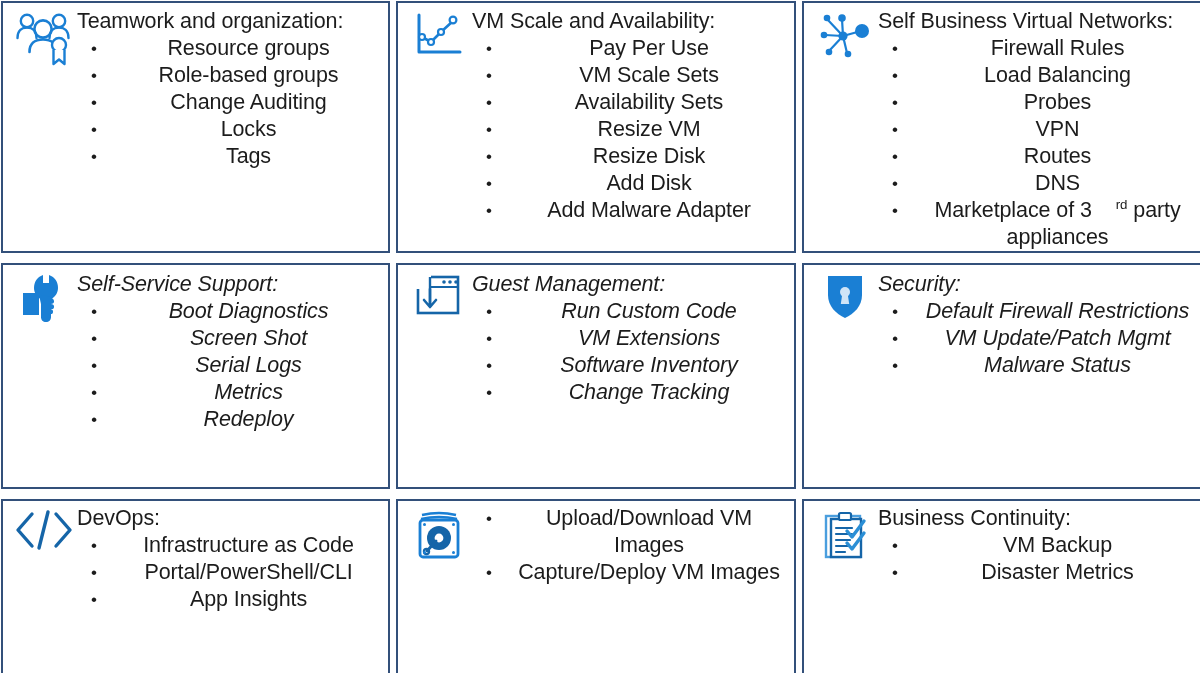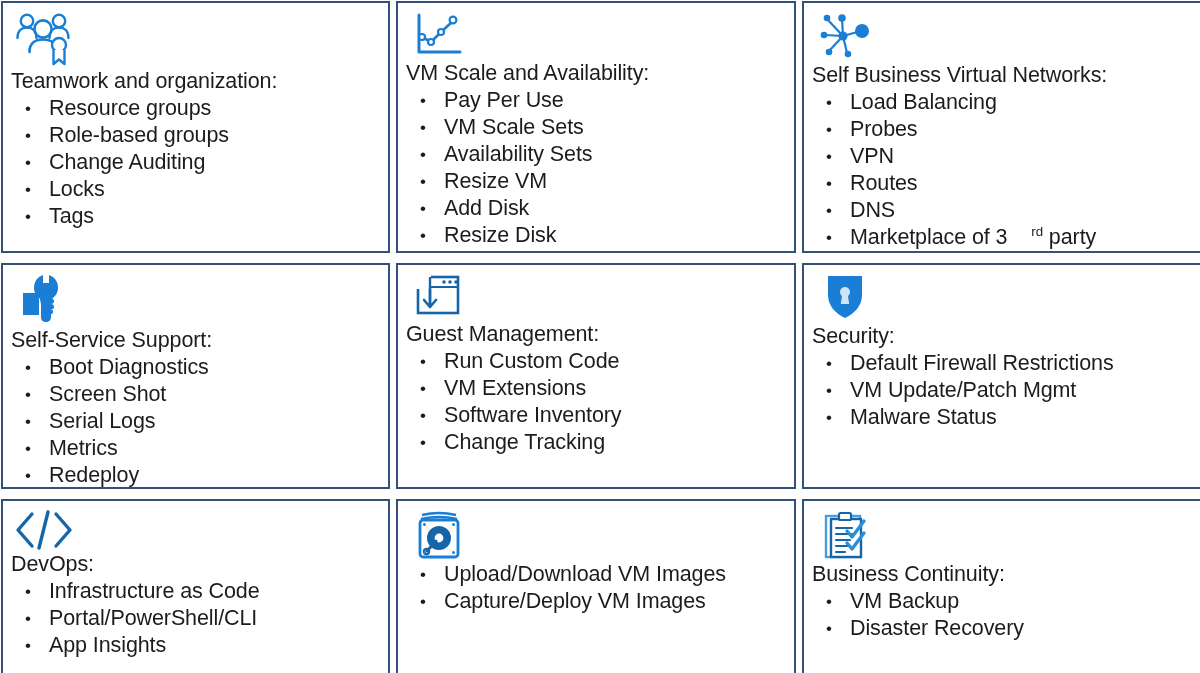--- a/index.html
+++ b/index.html
@@ -17,21 +17,20 @@
     column-gap:6px;
     row-gap:10px;
     box-sizing:border-box;
     padding:1px 0 1px 1px;
   }
   .card{
     border:2px solid #33507a;
     background:#ffffff;
     box-sizing:border-box;
     display:flex;
-    flex-direction:column;
     align-items:flex-start;
     padding:4px 6px 4px 8px;
     overflow:hidden;
   }
   .icon-wrap{
     flex:0 0 auto;
     width:66px;
     display:flex;
     align-items:flex-start;
     justify-content:center;
@@ -48,20 +47,21 @@
     line-height:27px;
     font-weight:400;
     color:#1c1c1c;
     white-space:nowrap;
     letter-spacing:-0.1px;
   }
   ul.bullets{
     list-style:none;
     margin:0;
     padding:0;
+    text-align:center;
   }
   ul.bullets li{
     position:relative;
     font-size:21.5px;
     line-height:27px;
     color:#1c1c1c;
     padding-left:38px;
     letter-spacing:-0.1px;
   }
   ul.bullets li::before{
@@ -69,21 +69,21 @@
     position:absolute;
     left:14px;
     top:0;
     font-size:17px;
     line-height:27px;
     color:#1c1c1c;
   }
   sup{font-size:0.62em;vertical-align:super;line-height:0;margin-left:24px;}
   
   .r3 .content{padding-top:0px;}
-  .r2 .content{padding-top:2px;}
+  .r2 .content{padding-top:2px;font-style:italic;}
 </style>
 </head>
 <body>
 
 <div class="grid">
 
   <div class="card r1">
     <div class="icon-wrap">
       <svg width="60" height="56" viewBox="0 0 60 56" fill="none">
         <circle cx="13" cy="10" r="6.2" stroke="#1a7fd4" stroke-width="2.4"></circle>
@@ -119,22 +119,22 @@
         <circle cx="40" cy="9" r="3.4" stroke="#1a7fd4" stroke-width="2.2" fill="#ffffff"></circle>
       </svg>
     </div>
     <div class="content">
       <div class="card-title">VM Scale and Availability:</div>
       <ul class="bullets">
         <li>Pay Per Use</li>
         <li>VM Scale Sets</li>
         <li>Availability Sets</li>
         <li>Resize VM</li>
+        <li>Resize Disk</li>
         <li>Add Disk</li>
-        <li>Resize Disk</li>
         <li>Add Malware Adapter</li>
       </ul>
     </div>
   </div>
 
   <div class="card r1">
     <div class="icon-wrap">
       <svg width="56" height="50" viewBox="0 0 56 50" fill="none">
         <g stroke="#1a7fd4" stroke-width="2.2" stroke-linecap="round">
           <line x1="26" y1="25" x2="10" y2="8"></line>
@@ -149,20 +149,21 @@
         <circle cx="7" cy="24" r="3.3" fill="#1a7fd4"></circle>
         <circle cx="12" cy="41" r="3.3" fill="#1a7fd4"></circle>
         <circle cx="25" cy="7" r="3.8" fill="#1a7fd4"></circle>
         <circle cx="45" cy="20" r="7" fill="#1a7fd4"></circle>
         <circle cx="31" cy="43" r="3.3" fill="#1a7fd4"></circle>
       </svg>
     </div>
     <div class="content">
       <div class="card-title">Self Business Virtual Networks:</div>
       <ul class="bullets">
+        <li>Firewall Rules</li>
         <li>Load Balancing</li>
         <li>Probes</li>
         <li>VPN</li>
         <li>Routes</li>
         <li>DNS</li>
         <li><span>Marketplace of 3</span><sup>rd</sup><span> party appliances</span></li>
       </ul>
     </div>
   </div>
 
@@ -287,18 +288,18 @@
           <line x1="15" y1="43" x2="24" y2="43"></line>
         </g>
         <path d="M26 22 L31 28 L43 12" stroke="#2b8fd6" stroke-width="3.4" fill="none" stroke-linecap="round" stroke-linejoin="round"></path>
         <path d="M26 34 L31 40 L43 24" stroke="#2b8fd6" stroke-width="3.4" fill="none" stroke-linecap="round" stroke-linejoin="round"></path>
       </svg>
     </div>
     <div class="content">
       <div class="card-title">Business Continuity:</div>
       <ul class="bullets">
         <li>VM Backup</li>
-        <li>Disaster Recovery</li>
+        <li>Disaster Metrics</li>
       </ul>
     </div>
   </div>
 
 </div>
 
 </body></html>

